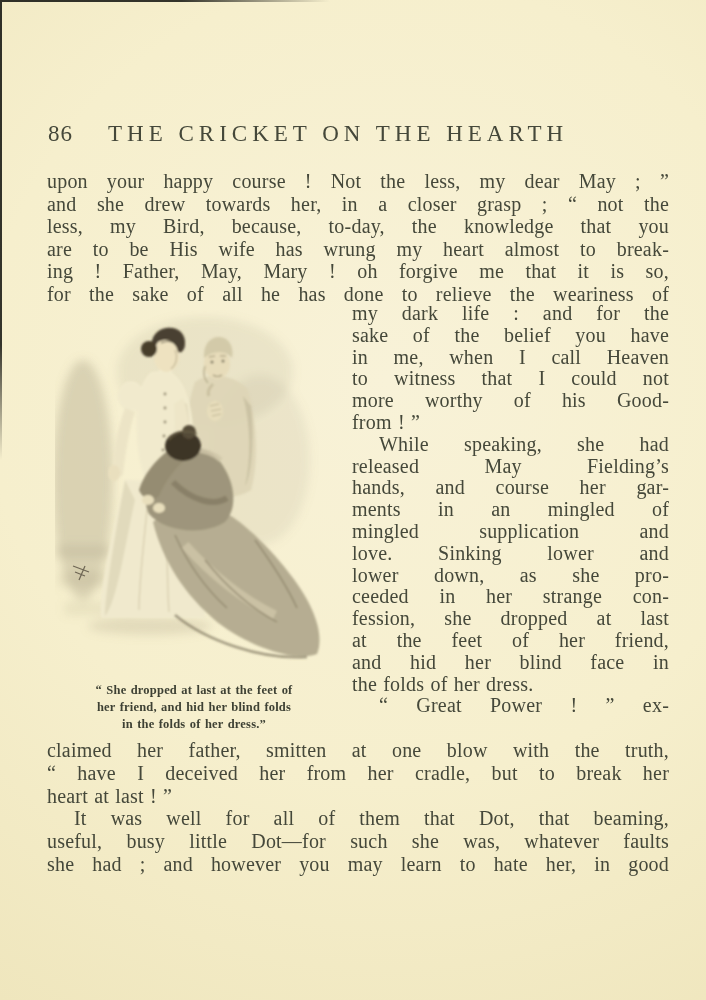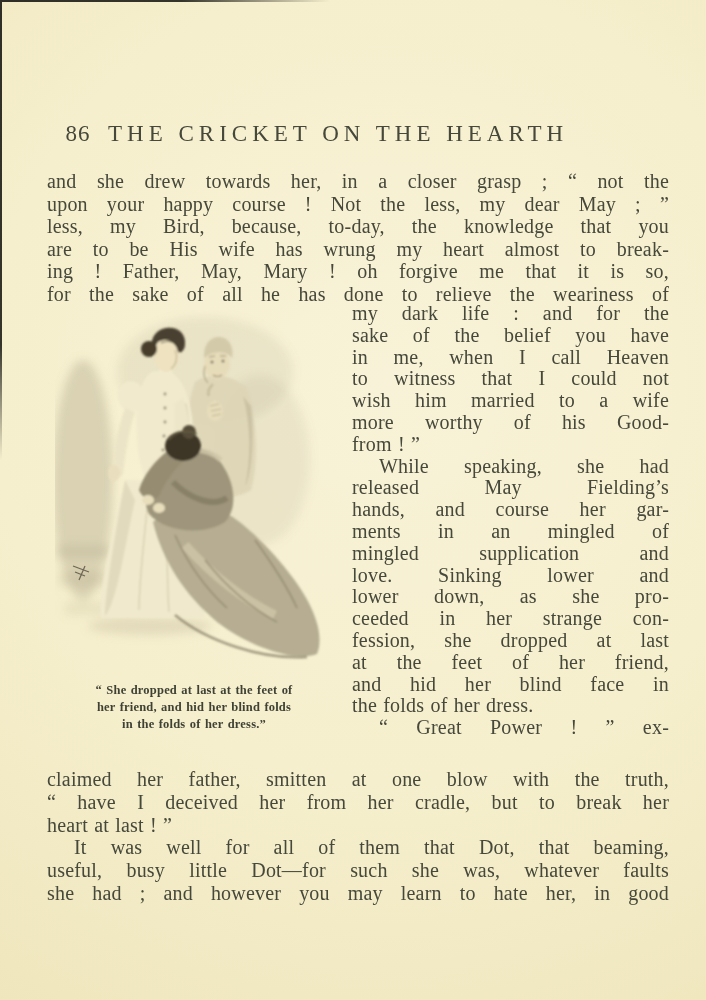--- a/index.html
+++ b/index.html
@@ -20,29 +20,29 @@
   }
   .edge{position:absolute;pointer-events:none;}
   .edge-left{left:0;top:0;width:2px;height:460px;
     background:linear-gradient(#2f2f27 0%, #34342b 75%, rgba(47,47,39,0) 100%);}
   .edge-top{left:0;top:0;height:2px;width:330px;
     background:linear-gradient(90deg,#2f2f27 0%, #34342b 55%, rgba(47,47,39,0) 100%);}
 
   .running-head{
     position:absolute;top:122px;left:48px;right:32px;
     display:flex;align-items:baseline;
-    font-size:23px;line-height:24px;text-align:center;
+    font-size:23px;line-height:24px;
   }
   .page-num{display:inline-block;width:60px;letter-spacing:1px;}
   .book-title{letter-spacing:5px;white-space:nowrap;}
 
   .block{position:absolute;font-size:20px;}
   .block1{top:170px;left:47px;width:622px;line-height:22.6px;}
   .column{top:303px;left:352px;width:317px;line-height:21.8px;}
-  .block2{top:739px;left:47px;width:622px;line-height:22.8px;margin-top:29px;}
+  .block2{top:739px;left:47px;width:622px;line-height:22.8px;}
 
   .line{
     text-align:justify;
     text-align-last:justify;
     word-spacing:1px;
     letter-spacing:0.2px;
   }
   .line.end{text-align-last:left;}
   .line.indent{text-indent:27px;}
 
@@ -64,22 +64,22 @@
 <div class="page">
   <div class="edge edge-left"></div>
   <div class="edge edge-top"></div>
 
   <header class="running-head">
     <span class="page-num">86</span>
     <span class="book-title">THE CRICKET ON THE HEARTH</span>
   </header>
 
   <div class="block block1">
+      <div class="line">upon your happy course !  Not the less, my dear May ; ”</div>
       <div class="line">and she drew towards her, in a closer grasp ; “ not the</div>
-      <div class="line">upon your happy course !  Not the less, my dear May ; ”</div>
       <div class="line">less, my Bird, because, to-day, the knowledge that you</div>
       <div class="line">are to be His wife has wrung my heart almost to break-</div>
       <div class="line">ing !  Father, May, Mary ! oh forgive me that it is so,</div>
       <div class="line">for the sake of all he has done to relieve the weariness of</div>
     </div>
 
   <figure class="illus">
     <svg viewBox="0 0 288 362" xmlns="http://www.w3.org/2000/svg">
       <defs>
         <filter id="wash" x="-40%" y="-40%" width="180%" height="180%">
@@ -164,21 +164,20 @@
       <div class="line">“ She dropped at last at the feet of</div>
       <div class="line">her friend, and hid her blind folds</div>
       <div class="line">in the folds of her dress.”</div>
     </figcaption>
 
   <div class="block column">
       <div class="line">my dark life : and for the</div>
       <div class="line">sake of the belief you have</div>
       <div class="line">in me, when I call Heaven</div>
       <div class="line">to witness that I could not</div>
-      <div class="line">wish him married to a wife</div>
       <div class="line">more worthy of his Good-</div>
       <div class="line end">from ! ”</div>
       <div class="line indent">While speaking, she had</div>
       <div class="line">released May Fielding’s</div>
       <div class="line">hands, and course her gar-</div>
       <div class="line">ments in an mingled of</div>
       <div class="line">mingled supplication and</div>
       <div class="line">love.  Sinking lower and</div>
       <div class="line">lower down, as she pro-</div>
       <div class="line">ceeded in her strange con-</div>

